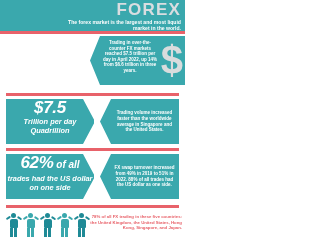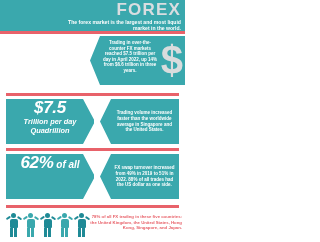--- a/index.html
+++ b/index.html
@@ -137,20 +137,21 @@
       <div class="notch2"></div>
       <div class="note-txt">Trading volume increased faster than the worldwide average in Singapore and the United States.</div>
     </div>
   </div>
 
   <div class="rule r2"></div>
 
   <div class="row s3">
     <div class="panel-left">
       <div class="stat-big"><span>62%</span><span class="sm"> of all</span></div>
+      <div class="stat-sub">trades had the US dollar on one side</div>
       <div class="arrowcut"></div>
     </div>
     <div class="panel-right">
       <div class="notch2"></div>
       <div class="note-txt">FX swap turnover increased from 49% in 2019 to 51% in 2022. 88% of all trades had the US dollar as one side.</div>
     </div>
   </div>
 
   <div class="rule r3"></div>
 

